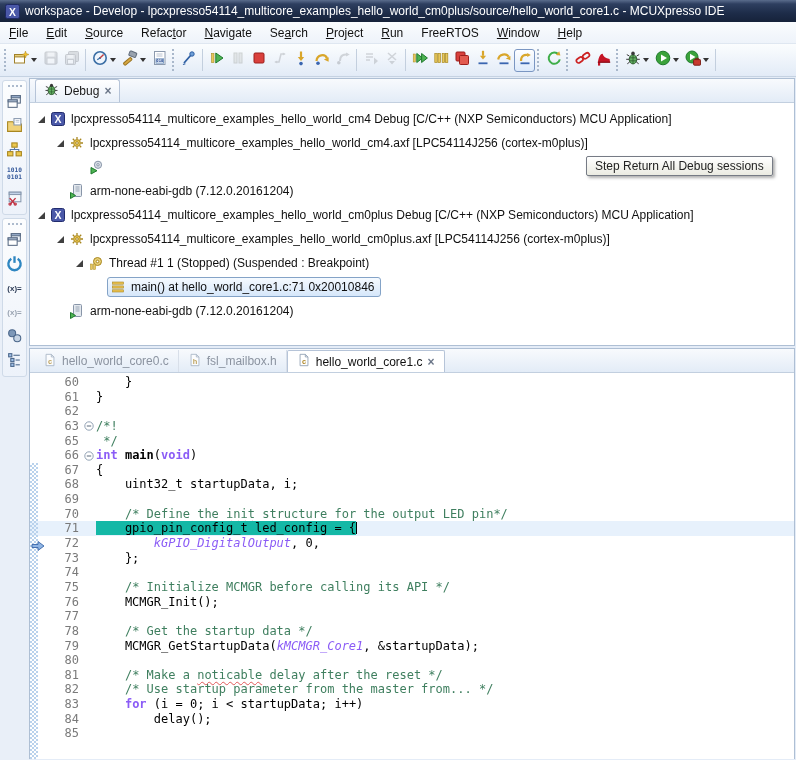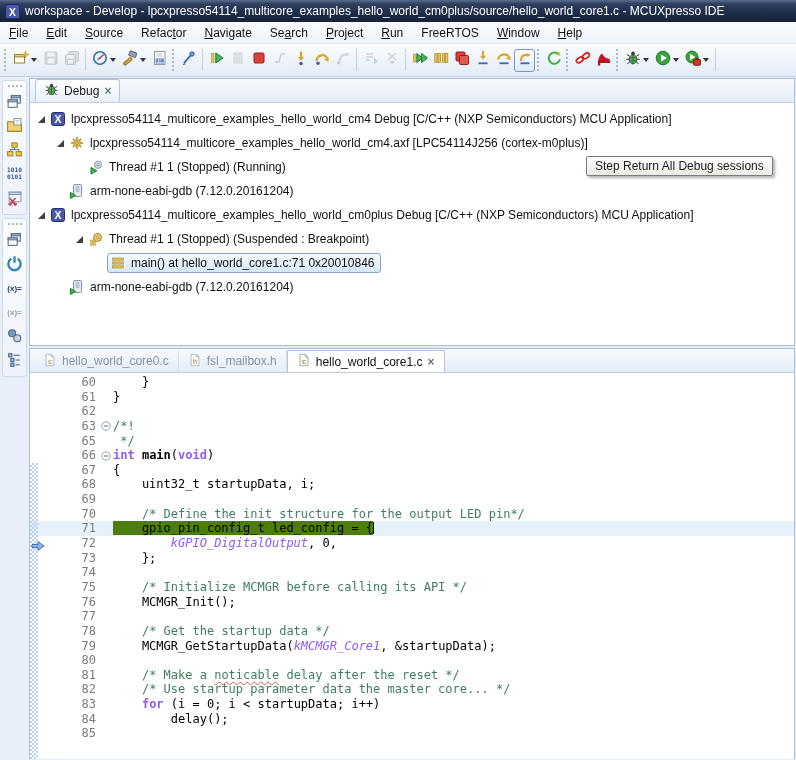--- a/index.html
+++ b/index.html
@@ -85,27 +85,27 @@
 
   
   #editor-body{position:relative;height:386px;overflow:hidden;background:#fff;}
   #range-hatch{position:absolute;left:0;width:8px;bottom:0;z-index:1;
     background-image:linear-gradient(45deg,#b9d2ec 25%,transparent 25%,transparent 75%,#b9d2ec 75%),
       linear-gradient(45deg,#b9d2ec 25%,transparent 25%,transparent 75%,#b9d2ec 75%);
     background-size:4px 4px;background-position:0 0,2px 2px;}
   #ip-arrow{position:absolute;left:1px;width:14px;height:11px;z-index:2;}
   #code{position:relative;padding-top:2px;}
   .crow{display:flex;height:14.65px;line-height:14.65px;
-    font-family:"DejaVu Sans Mono",monospace;font-size:12px;white-space:pre;padding-left:33px;}
+    font-family:"DejaVu Sans Mono",monospace;font-size:12px;white-space:pre;padding-left:16px;}
   .crow.cur{background:#e7f1fc;align-items:flex-end;}
   .cnum{width:36px;text-align:right;color:#7a7a7a;padding-right:3px;flex:none;}
   .cfold{width:14px;flex:none;display:flex;align-items:center;justify-content:center;}
   .cfold svg{width:10px;height:10px;}
   .ctext{flex:1;}
-  .hlspan{background:#4d7c0f;}
+  .hlspan{background:#14b8a6;}
   .caret-line{display:inline-block;width:1px;height:12px;background:#000;vertical-align:-2px;}
   .sd{color:#000;}
   .sc{color:#3F7F5F;}
   .sk{color:#8b5cf6;font-weight:bold;}
   .se{color:#8b5cf6;font-style:italic;}
   .sb{color:#000;font-weight:bold;}
   .wv{text-decoration:underline wavy #e05858;text-decoration-thickness:1px;text-underline-offset:2px;}
 
   
   #tooltip{position:absolute;left:586px;top:79px;height:20px;display:flex;align-items:center;
@@ -488,38 +488,48 @@
               </svg></span>
             <span>lpcxpresso54114_multicore_examples_hello_world_cm4.axf [LPC54114J256 (cortex-m0plus)]</span>
           </div>
           <div class="trow" style="padding-left: 44px;">
             <span class="tri"></span>
             <span class="ticon"><svg viewBox="0 0 16 16">
                 <circle cx="10" cy="5.8" r="3.6" fill="#d8dee6" stroke="#8895a8"></circle>
                 <circle cx="10" cy="5.8" r="1.2" fill="#fff" stroke="#8895a8"></circle>
                 <path d="M3,8.5 L3,15 L9,11.7 Z" fill="#4db352" stroke="#1f7a2d"></path>
               </svg></span>
-            <span>Thread #1 1 (Stopped) (Running)</span>
           </div>
           <div class="trow" style="padding-left: 25px;">
             <span class="tri"></span>
             <span class="ticon"><svg viewBox="0 0 16 16">
                 <rect x="4.5" y="1.5" width="8" height="12" rx="1" fill="#e3e8ee" stroke="#8895a8"></rect>
                 <path d="M6.5,4 h4 M6.5,6 h4 M6.5,8 h4" stroke="#9aa6b6"></path>
                 <path d="M1.5,9.5 L1.5,15.5 L6.5,12.5 Z" fill="#4db352" stroke="#1f7a2d"></path>
               </svg></span>
             <span>arm-none-eabi-gdb (7.12.0.20161204)</span>
           </div>
           <div class="trow" style="padding-left: 6px;">
             <span class="tri exp"></span>
             <span class="ticon"><svg viewBox="0 0 16 16">
                 <rect x="1.5" y="1.5" width="13" height="13" rx="2" fill="#4a58a8" stroke="#222c6e"></rect>
                 <text x="8" y="12" font-size="10.5" font-weight="bold" fill="#fff" text-anchor="middle">X</text>
               </svg></span>
             <span>lpcxpresso54114_multicore_examples_hello_world_cm0plus Debug [C/C++ (NXP Semiconductors) MCU Application]</span>
+          </div>
+          <div class="trow" style="padding-left: 25px;">
+            <span class="tri exp"></span>
+            <span class="ticon"><svg viewBox="0 0 16 16">
+                <g stroke="#a8861f" stroke-width="1.3">
+                  <path d="M8,2 V4 M8,12 V14 M2,8 H4 M12,8 H14 M3.8,3.8 L5.2,5.2 M10.8,10.8 L12.2,12.2 M12.2,3.8 L10.8,5.2 M5.2,10.8 L3.8,12.2"></path>
+                </g>
+                <circle cx="8" cy="8" r="3.4" fill="#ecc84f" stroke="#a8861f"></circle>
+                <circle cx="8" cy="8" r="1.3" fill="#fff" stroke="#a8861f"></circle>
+              </svg></span>
+            <span>lpcxpresso54114_multicore_examples_hello_world_cm0plus.axf [LPC54114J256 (cortex-m0plus)]</span>
           </div>
           <div class="trow" style="padding-left: 44px;">
             <span class="tri exp"></span>
             <span class="ticon"><svg viewBox="0 0 16 16">
                 <circle cx="9.5" cy="6.5" r="4" fill="#e6ce74" stroke="#a8861f"></circle>
                 <circle cx="9.5" cy="6.5" r="1.3" fill="#fff" stroke="#a8861f"></circle>
                 <rect x="2.5" y="9" width="2" height="5.5" fill="#e7c75c" stroke="#a8891f" stroke-width="0.5"></rect>
                 <rect x="5.5" y="9" width="2" height="5.5" fill="#e7c75c" stroke="#a8891f" stroke-width="0.5"></rect>
               </svg></span>
             <span>Thread #1 1 (Stopped) (Suspended : Breakpoint)</span>
@@ -605,21 +615,21 @@
             <div class="crow"><span class="cnum">72</span><span class="cfold"></span><span class="ctext"><span class="sd">        </span><span class="se">kGPIO_DigitalOutput</span><span class="sd">, 0,</span></span></div>
             <div class="crow"><span class="cnum">73</span><span class="cfold"></span><span class="ctext"><span class="sd">    };</span></span></div>
             <div class="crow"><span class="cnum">74</span><span class="cfold"></span><span class="ctext"></span></div>
             <div class="crow"><span class="cnum">75</span><span class="cfold"></span><span class="ctext"><span class="sd">    </span><span class="sc">/* Initialize MCMGR before calling its API */</span></span></div>
             <div class="crow"><span class="cnum">76</span><span class="cfold"></span><span class="ctext"><span class="sd">    MCMGR_Init();</span></span></div>
             <div class="crow"><span class="cnum">77</span><span class="cfold"></span><span class="ctext"></span></div>
             <div class="crow"><span class="cnum">78</span><span class="cfold"></span><span class="ctext"><span class="sd">    </span><span class="sc">/* Get the startup data */</span></span></div>
             <div class="crow"><span class="cnum">79</span><span class="cfold"></span><span class="ctext"><span class="sd">    MCMGR_GetStartupData(</span><span class="se">kMCMGR_Core1</span><span class="sd">, &amp;startupData);</span></span></div>
             <div class="crow"><span class="cnum">80</span><span class="cfold"></span><span class="ctext"></span></div>
             <div class="crow"><span class="cnum">81</span><span class="cfold"></span><span class="ctext"><span class="sd">    </span><span class="sc">/* Make a </span><span class="sc wv">noticable</span><span class="sc"> delay after the reset */</span></span></div>
-            <div class="crow"><span class="cnum">82</span><span class="cfold"></span><span class="ctext"><span class="sd">    </span><span class="sc">/* Use startup parameter data the master core... */</span></span></div>
+            <div class="crow"><span class="cnum">82</span><span class="cfold"></span><span class="ctext"><span class="sd">    </span><span class="sc">/* Use startup parameter from the master from... */</span></span></div>
             <div class="crow"><span class="cnum">83</span><span class="cfold"></span><span class="ctext"><span class="sd">    </span><span class="sk">for</span><span class="sd"> (i = 0; i &lt; startupData; i++)</span></span></div>
             <div class="crow"><span class="cnum">84</span><span class="cfold"></span><span class="ctext"><span class="sd">        delay();</span></span></div>
             <div class="crow"><span class="cnum">85</span><span class="cfold"></span><span class="ctext"></span></div>
           </div>
       </div>
     </div>
 
     <div id="tooltip">
       <span>Step Return All Debug sessions</span>
     </div>

